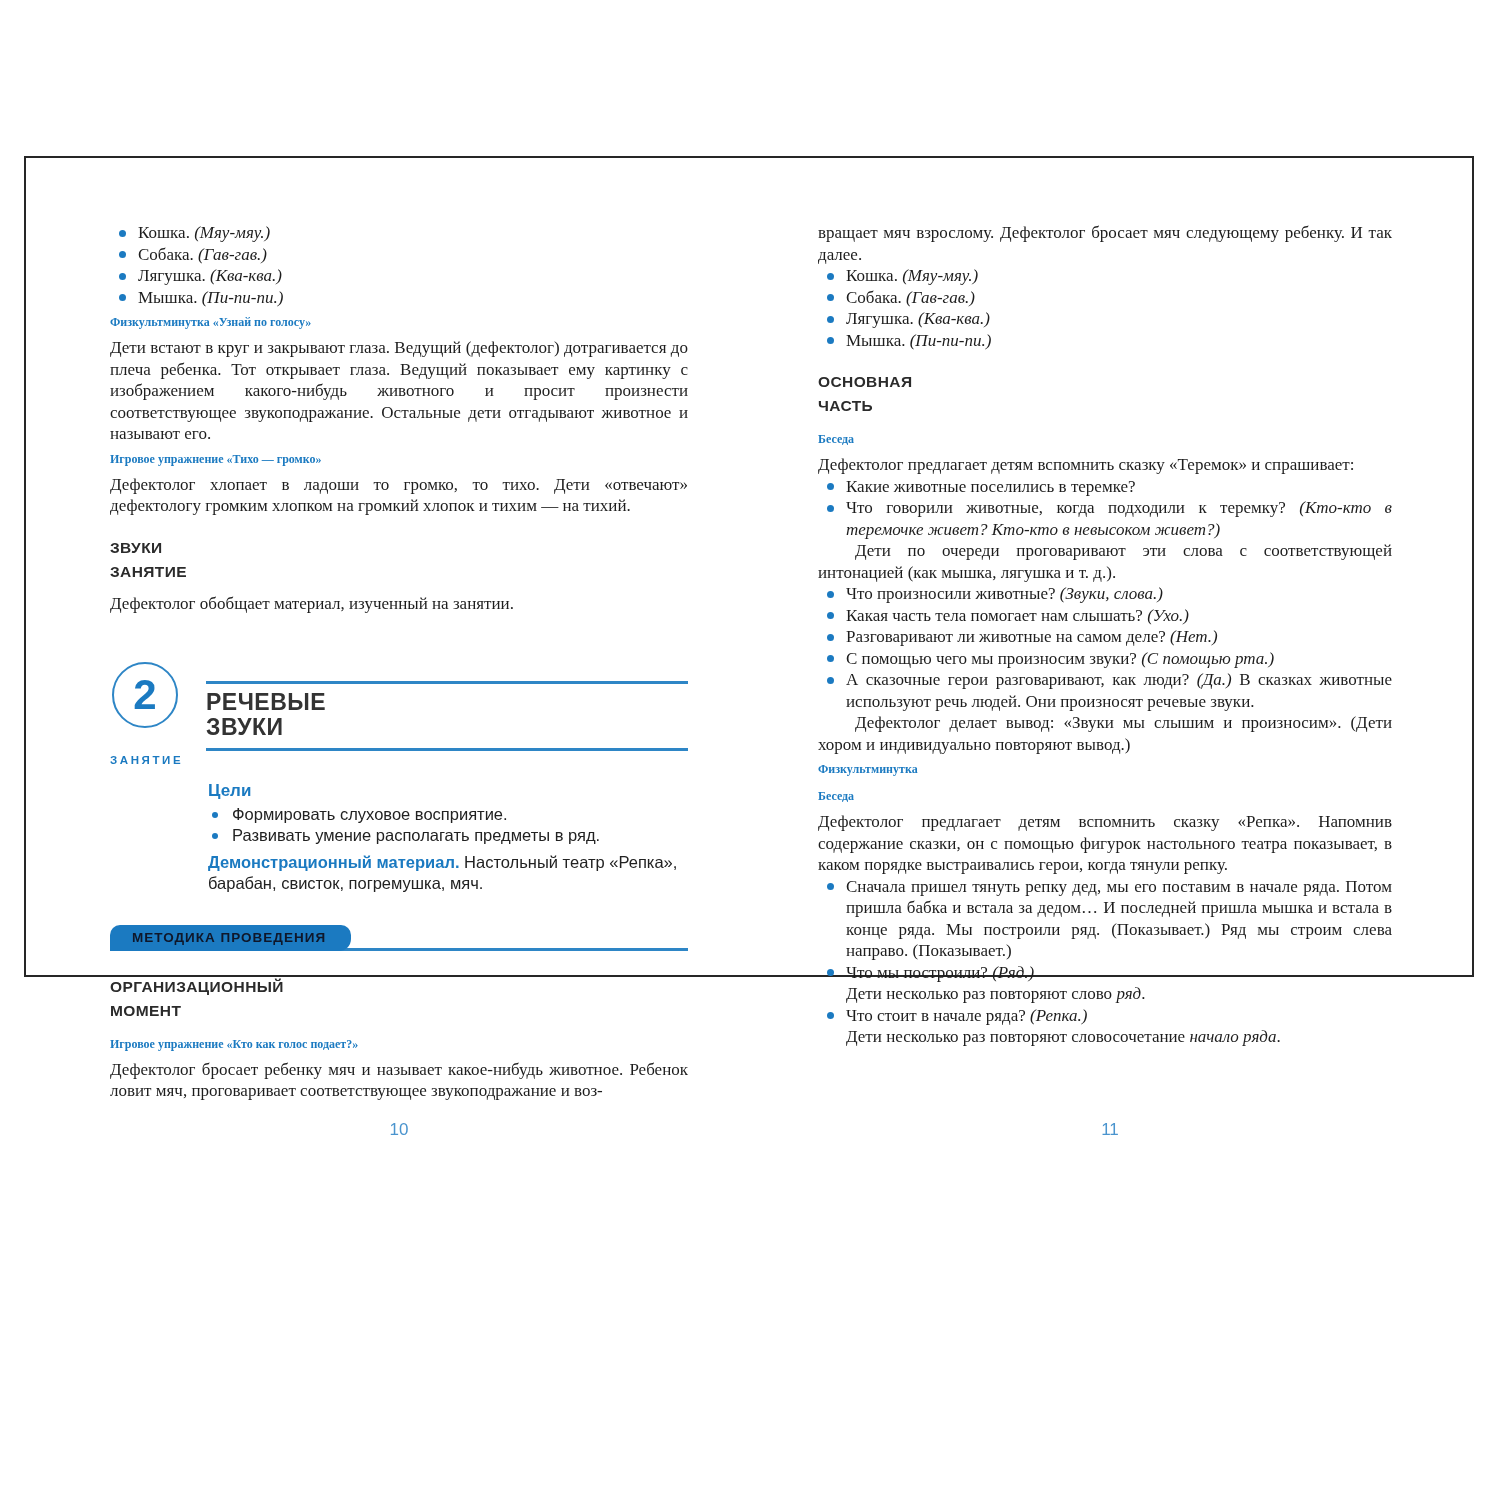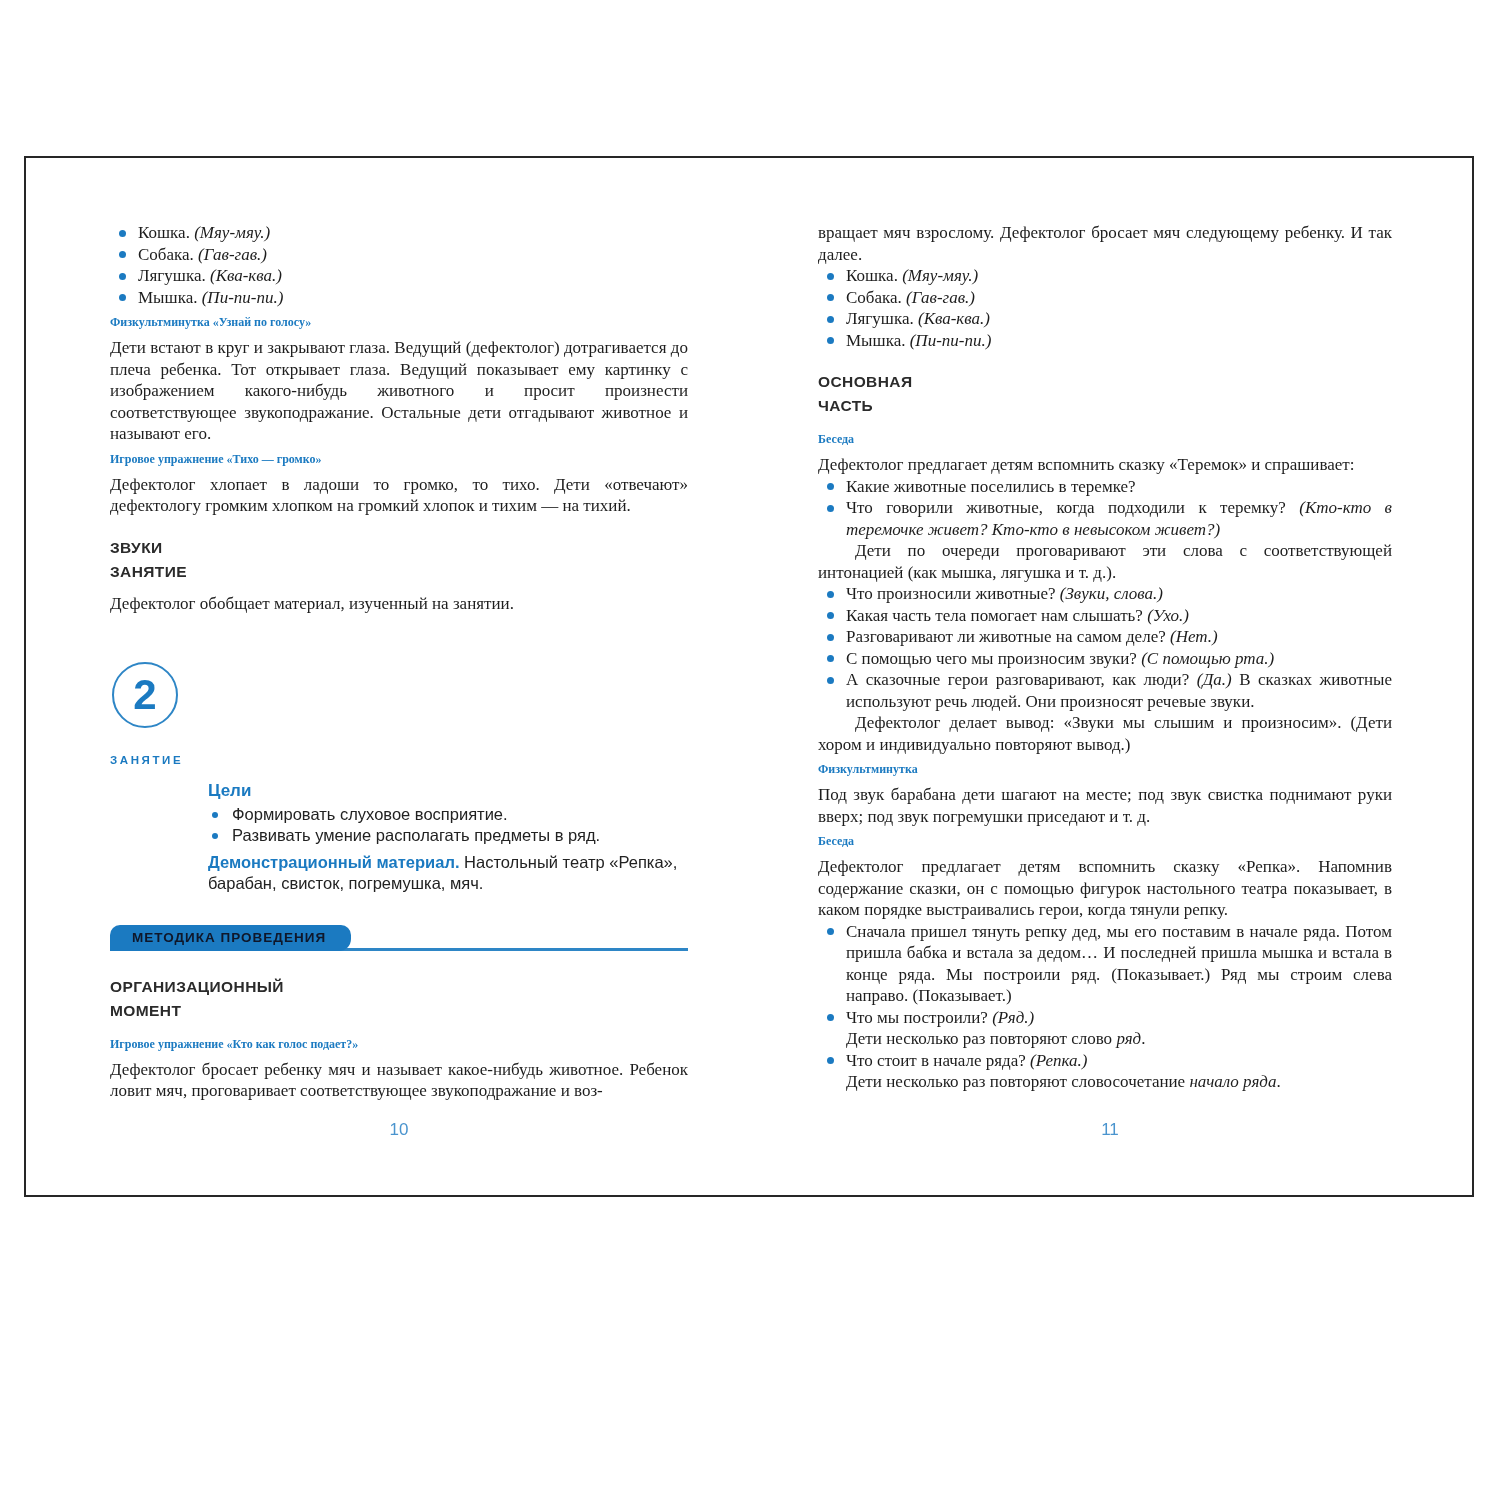--- a/index.html
+++ b/index.html
@@ -7,21 +7,21 @@
     --rule:#2e86c6;
     --ink:#1d1d1d;
     --pgnum:#4a94ce;
   }
   html,body{margin:0;padding:0;}
   body{
     width:1500px;height:1500px;background:#ffffff;position:relative;
     font-family:"Liberation Serif",serif;color:var(--ink);
   }
   .frame{
-    position:absolute;left:24px;top:156px;width:1450px;height:1041px;
+    position:absolute;left:24px;top:156px;width:1450px;height:821px;
     border:2px solid #262626;background:#fff;box-sizing:border-box;
   }
   .col{
     position:absolute;top:64px;width:578px;
     font-size:17px;line-height:21.5px;color:var(--ink);
   }
   .col-left{left:84px;}
   .col-right{left:792px;width:574px;}
 
   .b-para{margin:0;text-align:justify;}
@@ -119,20 +119,23 @@
         <div>ЗАНЯТИЕ</div>
       </div>
       <p class="b-para"><span>Дефектолог обобщает материал, изученный на занятии.</span></p>
       <div class="b-lesson">
         <div class="lesson-left">
           <div class="lesson-circle">
             <span class="lesson-number">2</span>
           </div>
           <div class="lesson-label">ЗАНЯТИЕ</div>
         </div>
+        <div class="lesson-right">
+          <div class="lesson-title"><span>РЕЧЕВЫЕ</span><br><span>ЗВУКИ</span></div>
+        </div>
       </div>
       <div class="b-hsansblue">Цели</div>
       <div class="b-list b-sanslist">
         <div class="li"><span>Формировать слуховое восприятие.</span></div>
         <div class="li"><span>Развивать умение располагать предметы в ряд.</span></div>
       </div>
       <p class="b-demo"><b class="demo-label">Демонстрационный материал.</b> <span>Настольный театр «Репка», барабан, свисток, погремушка, мяч.</span></p>
       <div class="b-badge">
         <span class="badge-pill">МЕТОДИКА ПРОВЕДЕНИЯ</span>
       </div>
@@ -164,21 +167,20 @@
       <p class="b-para indent"><span>Дети по очереди проговаривают эти слова с соответствующей интонацией (как мышка, лягушка и т. д.).</span></p>
       <div class="b-list">
         <div class="li"><span>Что произносили животные? </span><i>(Звуки, слова.)</i></div>
         <div class="li"><span>Какая часть тела помогает нам слышать? </span><i>(Ухо.)</i></div>
         <div class="li"><span>Разговаривают ли животные на самом деле? </span><i>(Нет.)</i></div>
         <div class="li"><span>С помощью чего мы произносим звуки? </span><i>(С помощью рта.)</i></div>
         <div class="li"><span>А сказочные герои разговаривают, как люди? </span><i>(Да.)</i><span> В сказках животные используют речь людей. Они произносят речевые звуки.</span></div>
       </div>
       <p class="b-para indent"><span>Дефектолог делает вывод: «Звуки мы слышим и произносим». (Дети хором и индивидуально повторяют вывод.)</span></p>
       <div class="b-hblue">Физкультминутка</div>
-      <p class="b-para"><span>Под звук барабана дети шагают на месте; под звук свистка поднимают руки вверх; под звук погремушки приседают и т. д.</span></p>
       <div class="b-hblue">Беседа</div>
       <p class="b-para"><span>Дефектолог предлагает детям вспомнить сказку «Репка». Напомнив содержание сказки, он с помощью фигурок настольного театра показывает, в каком порядке выстраивались герои, когда тянули репку.</span></p>
       <div class="b-list">
         <div class="li"><span>Сначала пришел тянуть репку дед, мы его поставим в начале ряда. Потом пришла бабка и встала за дедом… И последней пришла мышка и встала в конце ряда. Мы построили ряд. (Показывает.) Ряд мы строим слева направо. (Показывает.)</span></div>
         <div class="li"><span>Что мы построили? </span><i>(Ряд.)</i><br><span>Дети несколько раз повторяют слово </span><i>ряд</i><span>.</span></div>
         <div class="li"><span>Что стоит в начале ряда? </span><i>(Репка.)</i><br><span>Дети несколько раз повторяют словосочетание </span><i>начало ряда</i><span>.</span></div>
       </div>
     </div>
   <div class="pgnum pg-left">10</div>
   <div class="pgnum pg-right">11</div>

